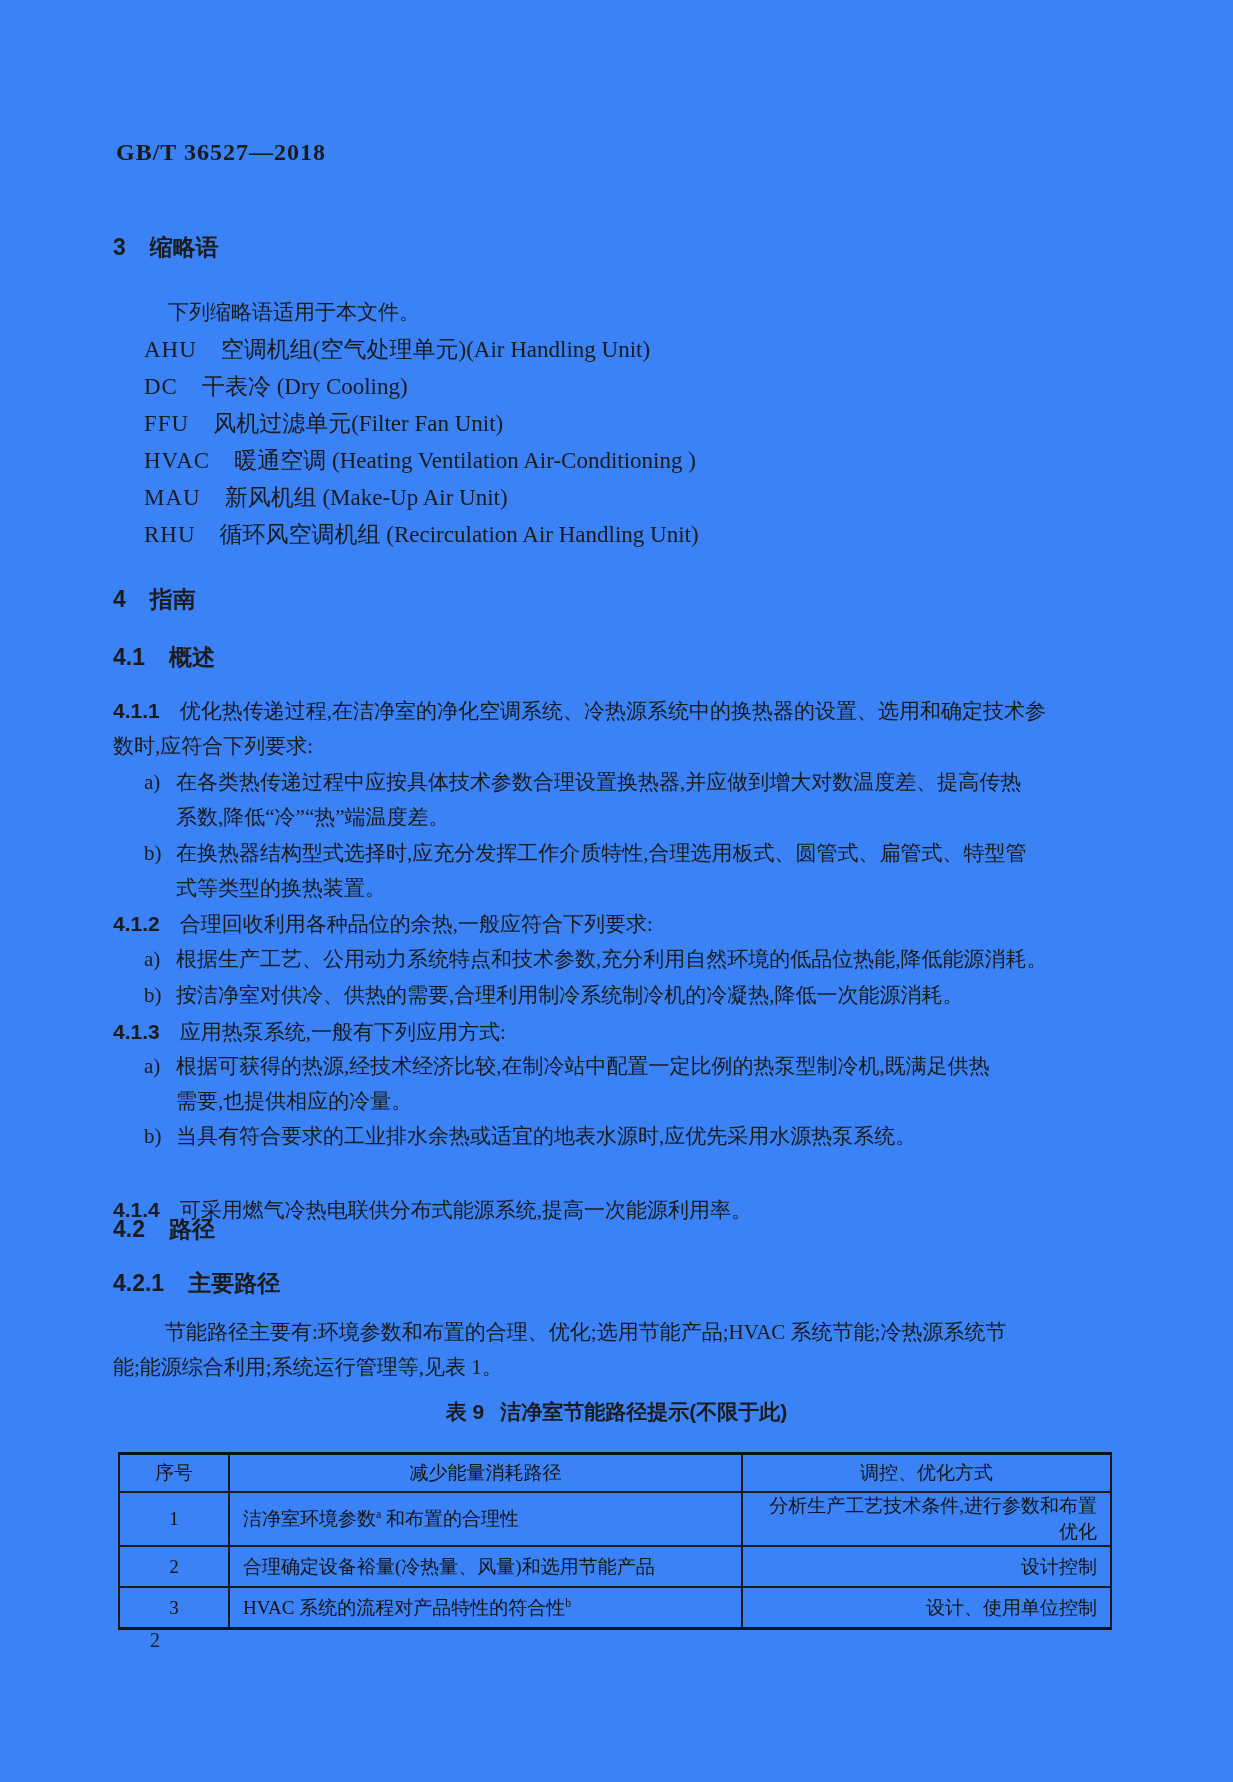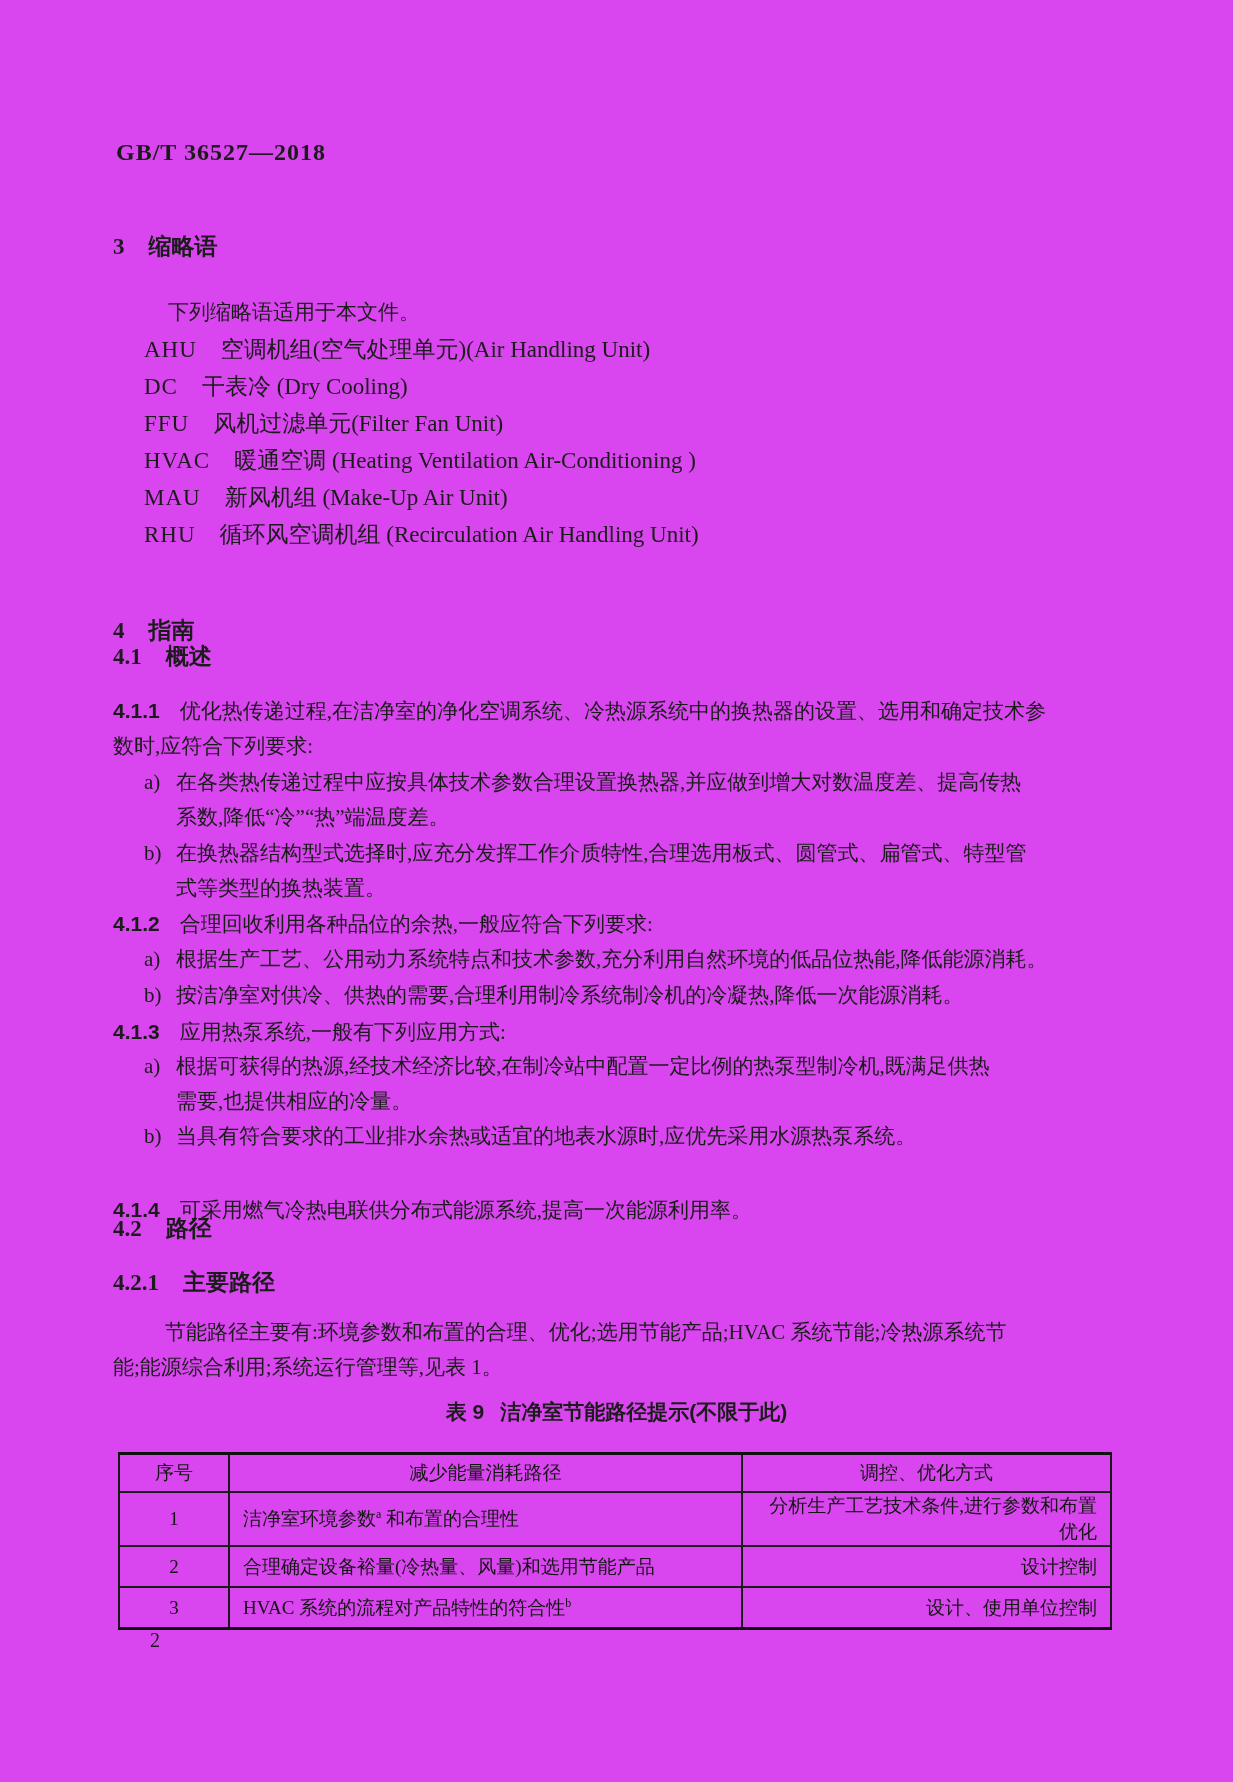--- a/index.html
+++ b/index.html
@@ -1,33 +1,33 @@
 <!DOCTYPE html>
 <html lang="zh"><head>
 <meta charset="utf-8">
 <style>
   html,body{margin:0;padding:0;background:#e8e8e8;}
   .page{
     position:relative;
     width:1233px;height:1782px;
     margin:0 auto;
-    background:#d946ef;
+    background:#3b82f6;
     color:#1b1b1b;
     font-family:"Liberation Serif","DejaVu Serif",serif;
     overflow:hidden;
   }
   .abs{position:absolute;}
   .doc-header{
     left:116px;top:139px;
     font-family:"Liberation Serif","DejaVu Serif",serif;
     font-weight:bold;font-size:24px;letter-spacing:1px;
   }
   .h-sec{
     left:113px;
-    font-family:Liberation Serif, serif;
+    font-family:Liberation Sans, sans-serif;
     font-weight:bold;font-size:23px;line-height:30px;
     white-space:nowrap;
   }
   .h-sec .hnum{margin-right:24px;}
   .para{
     left:113px;width:1015px;
     font-size:21px;line-height:35px;
     margin:0;
   }
   .pre{white-space:pre-line;}
@@ -92,21 +92,21 @@
 
   <div class="abs abbr" style="top:331px">
     <div class="abbr-row"><span class="term">AHU</span><span>空调机组(空气处理单元)(Air Handling Unit)</span></div>
     <div class="abbr-row"><span class="term">DC</span><span>干表冷 (Dry Cooling)</span></div>
     <div class="abbr-row"><span class="term">FFU</span><span>风机过滤单元(Filter Fan Unit)</span></div>
     <div class="abbr-row"><span class="term">HVAC</span><span>暖通空调 (Heating Ventilation Air-Conditioning )</span></div>
     <div class="abbr-row"><span class="term">MAU</span><span>新风机组 (Make-Up Air Unit)</span></div>
     <div class="abbr-row"><span class="term">RHU</span><span>循环风空调机组 (Recirculation Air Handling Unit)</span></div>
   </div>
 
-  <div class="abs h-sec" style="top:616px">
+  <div class="abs h-sec" style="top:584px">
     <span class="hnum">4</span><span>指南</span>
   </div>
 
   <div class="abs h-sec" style="top:642px">
     <span class="hnum">4.1</span><span>概述</span>
   </div>
 
   <p class="abs para" style="top:693px">
     <span class="cnum">4.1.1</span><span class="pre">优化热传递过程,在洁净室的净化空调系统、冷热源系统中的换热器的设置、选用和确定技术参
 数时,应符合下列要求:</span>

